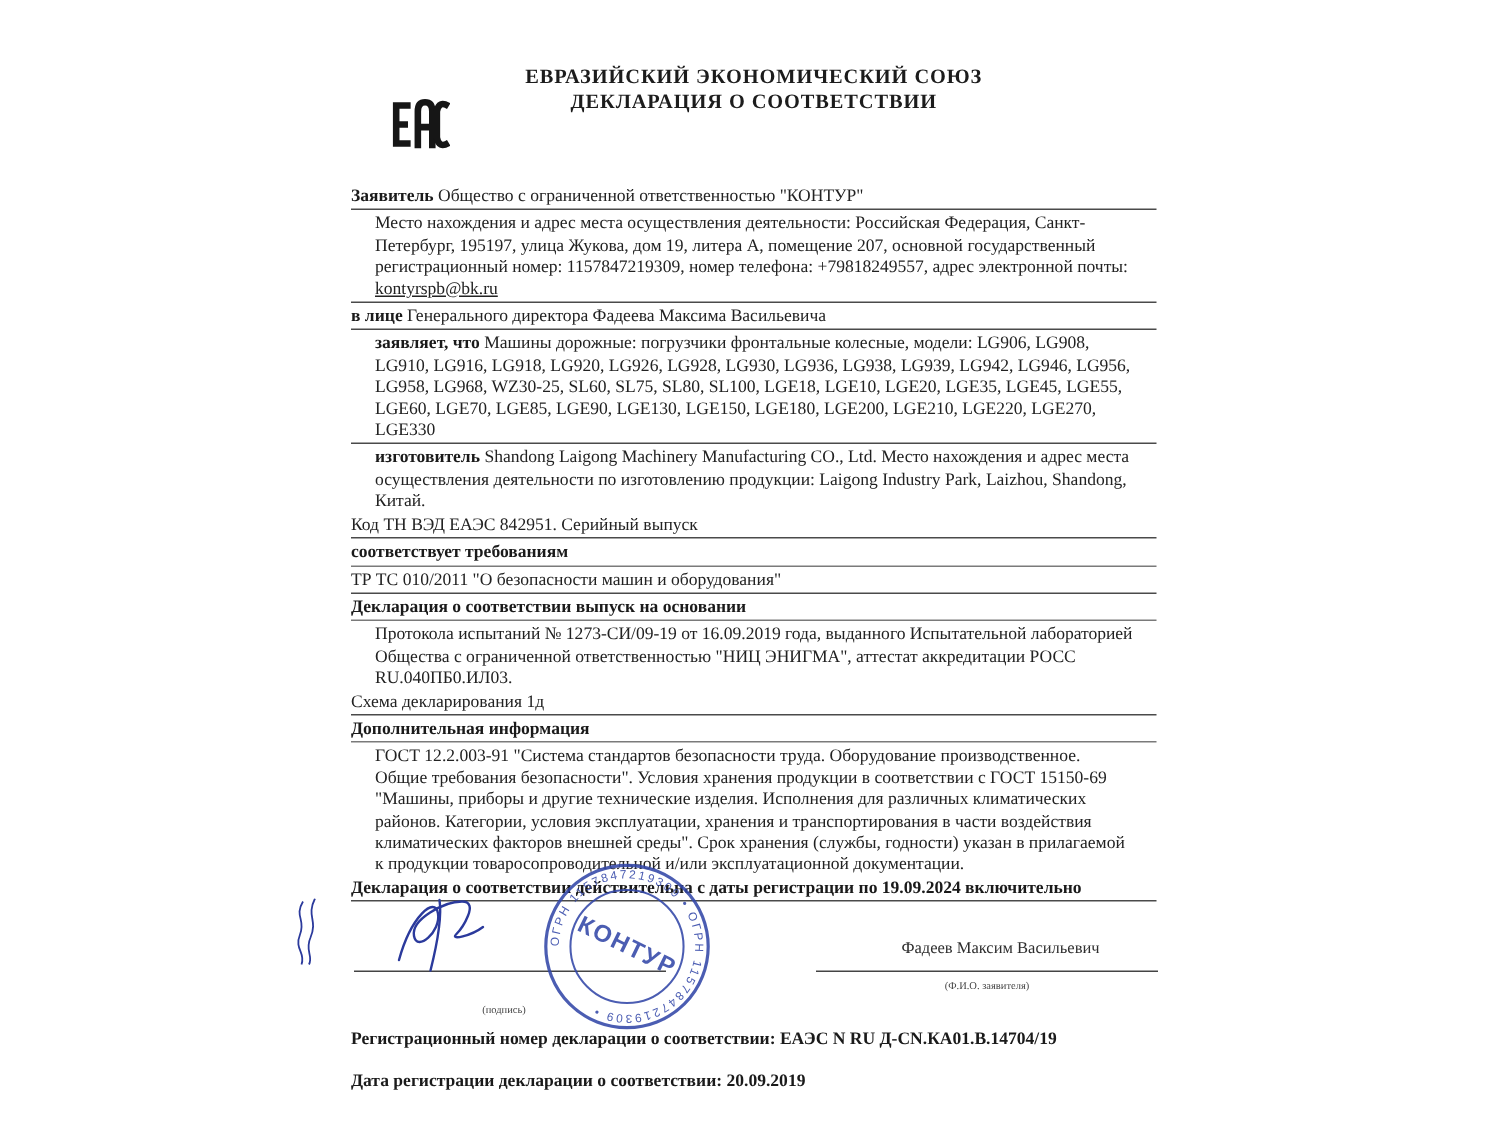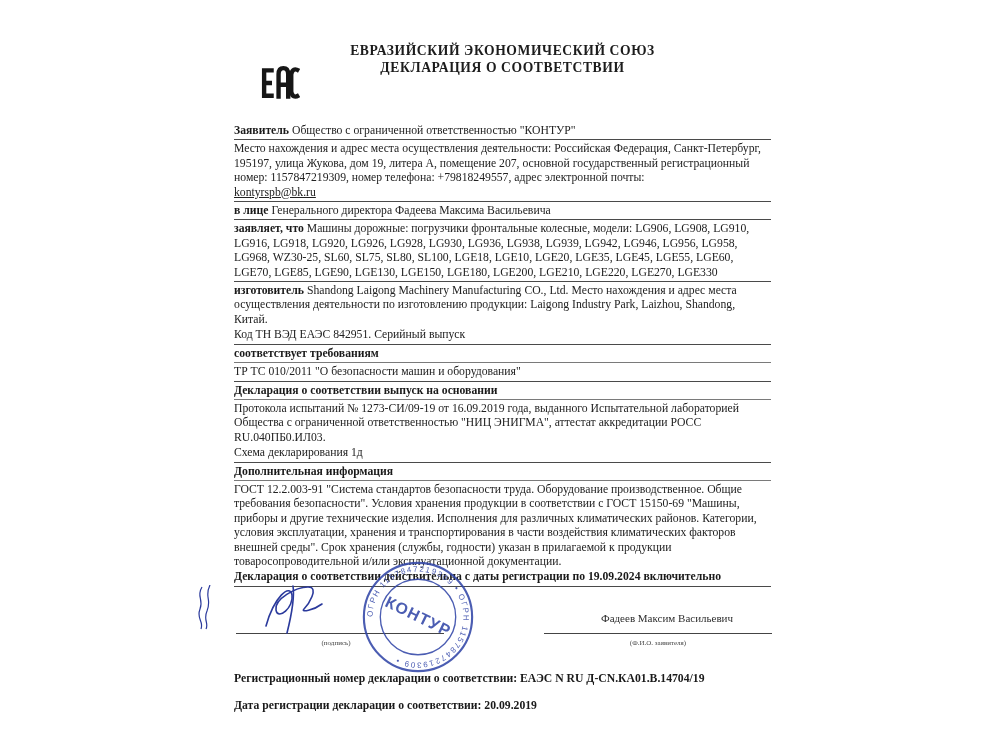--- a/index.html
+++ b/index.html
@@ -22,24 +22,24 @@
     letter-spacing:.6px;color:#1c1c1c;
   }
   .logo-space{height:48px;}
   .eac{position:absolute;left:24px;top:64px;}
   p{margin:0;padding:0;}
   .rule{border-top:1px solid #4a4a4a;margin:1px 0 2px 0;height:0;}
   .rule.faint{border-top-color:#7a7a7a;}
   b{color:#1a1a1a;}
   .u{}
   .email{display:block;text-decoration:underline;}
-  .blk{margin:1px 0;}
+  .blk{margin:1px 16px;}
   .sig-zone{position:relative;height:66px;margin-top:6px;}
   .sig-line{position:absolute;left:2px;top:40px;width:208px;border-top:1px solid #444;}
-  .sig-caption{position:absolute;left:42px;top:43px;width:120px;text-align:center;font-size:7px;color:#444;}
+  .sig-caption{position:absolute;left:42px;top:59px;width:120px;text-align:center;font-size:7px;color:#444;}
   .fio-name{position:absolute;left:318px;top:18px;width:230px;text-align:center;font-size:11px;color:#2e2e2e;}
   .fio-line{position:absolute;left:310px;top:40px;width:228px;border-top:1px solid #444;}
   .fio-caption{position:absolute;left:318px;top:43px;width:212px;text-align:center;font-size:7px;color:#444;}
   .signature{position:absolute;left:22px;top:-14px;z-index:3;}
   .flourish{position:absolute;left:-42px;top:-8px;z-index:3;}
   .stamp{position:absolute;left:126px;top:-34px;z-index:4;opacity:.88;}
   .footer-line{font-weight:bold;color:#1a1a1a;margin-top:13px;}
   .validity{font-weight:bold;color:#1a1a1a;}
 </style>
 </head>

